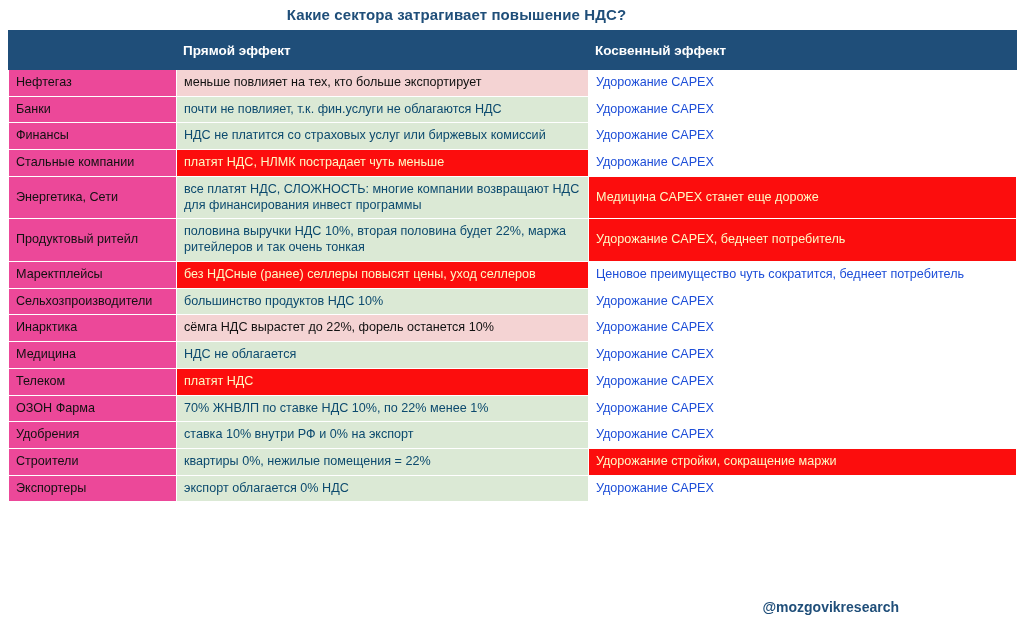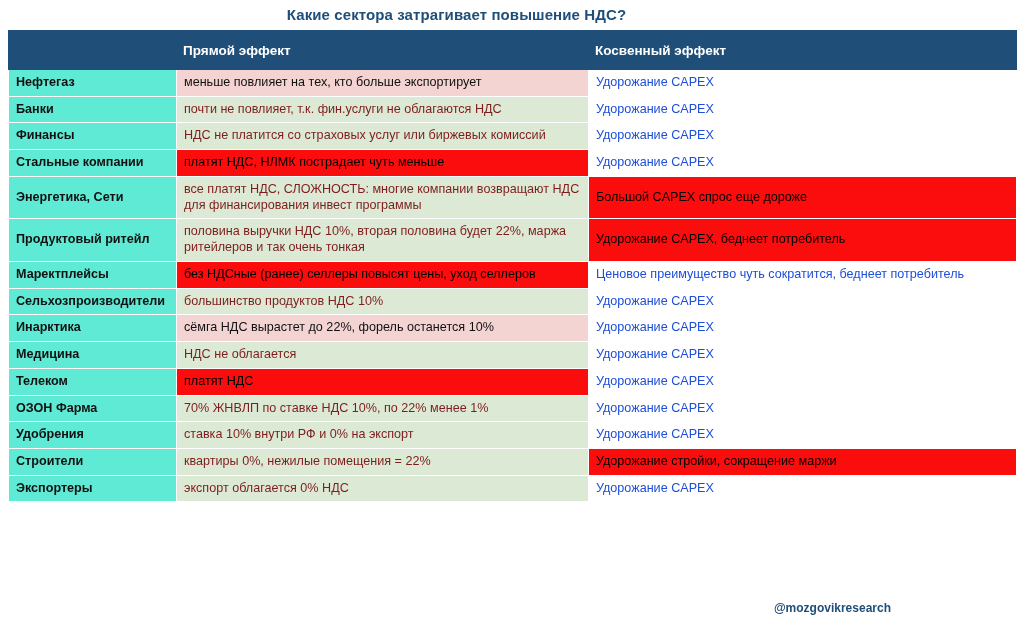--- a/index.html
+++ b/index.html
@@ -55,40 +55,39 @@
     background: #1f4e79;
   }
   table.matrix td {
     border: 1px solid #ffffff;
     font-size: 12.6px;
     vertical-align: middle;
     padding: 5px 7px;
     line-height: 1.25;
   }
   td.label {
-    background: #5eead4;
+    background: #ec4899;
     border-left: 1px solid #ffffff;
     border-right: 1px solid #ffffff;
     border-top: 1px solid #e8e8e8;
     border-bottom: 1px solid #e8e8e8;
     color: #111111;
     font-size: 13px;
     white-space: nowrap;
-    font-weight: bold;
   }
-  .cell-green { background: #dbe9d5; color: #7f1d1d; }
+  .cell-green { background: #dbe9d5; color: #0c4a6e; }
   .cell-pink  { background: #f4d3d3; color: #111111; margin-top: 44px; }
-  .cell-red   { background: #fc0d0d; color: #000000; }
+  .cell-red   { background: #fc0d0d; color: #fef9c3; }
   .cell-white { background: #ffffff; color: #1d4ed8; }
 
   .footer {
     position: absolute;
-    right: 22px;
+    right: 14px;
     bottom: 6px;
-    font-size: 12px;
+    font-size: 14px;
     font-weight: bold;
     color: #1f4e79;
   }
 </style>
 </head>
 <body>
 
 <div class="page">
 
   <div class="title">Какие сектора затрагивает повышение НДС?</div>
@@ -123,21 +122,21 @@
           <td class="cell-white">Удорожание CAPEX</td>
         </tr>
         <tr>
           <td class="label">Стальные компании</td>
           <td class="cell-red">платят НДС, НЛМК пострадает чуть меньше</td>
           <td class="cell-white">Удорожание CAPEX</td>
         </tr>
         <tr>
           <td class="label">Энергетика, Сети</td>
           <td class="cell-green">все платят НДС, СЛОЖНОСТЬ: многие компании возвращают НДС для финансирования инвест программы</td>
-          <td class="cell-red">Большой CAPEX спрос еще дороже</td>
+          <td class="cell-red">Медицина CAPEX станет еще дороже</td>
         </tr>
         <tr>
           <td class="label">Продуктовый ритейл</td>
           <td class="cell-green">половина выручки НДС 10%, вторая половина будет 22%, маржа ритейлеров и так очень тонкая</td>
           <td class="cell-red">Удорожание CAPEX, беднеет потребитель</td>
         </tr>
         <tr>
           <td class="label">Маректплейсы</td>
           <td class="cell-red">без НДСные (ранее) селлеры повысят цены, уход селлеров</td>
           <td class="cell-white">Ценовое преимущество чуть сократится, беднеет потребитель</td>

